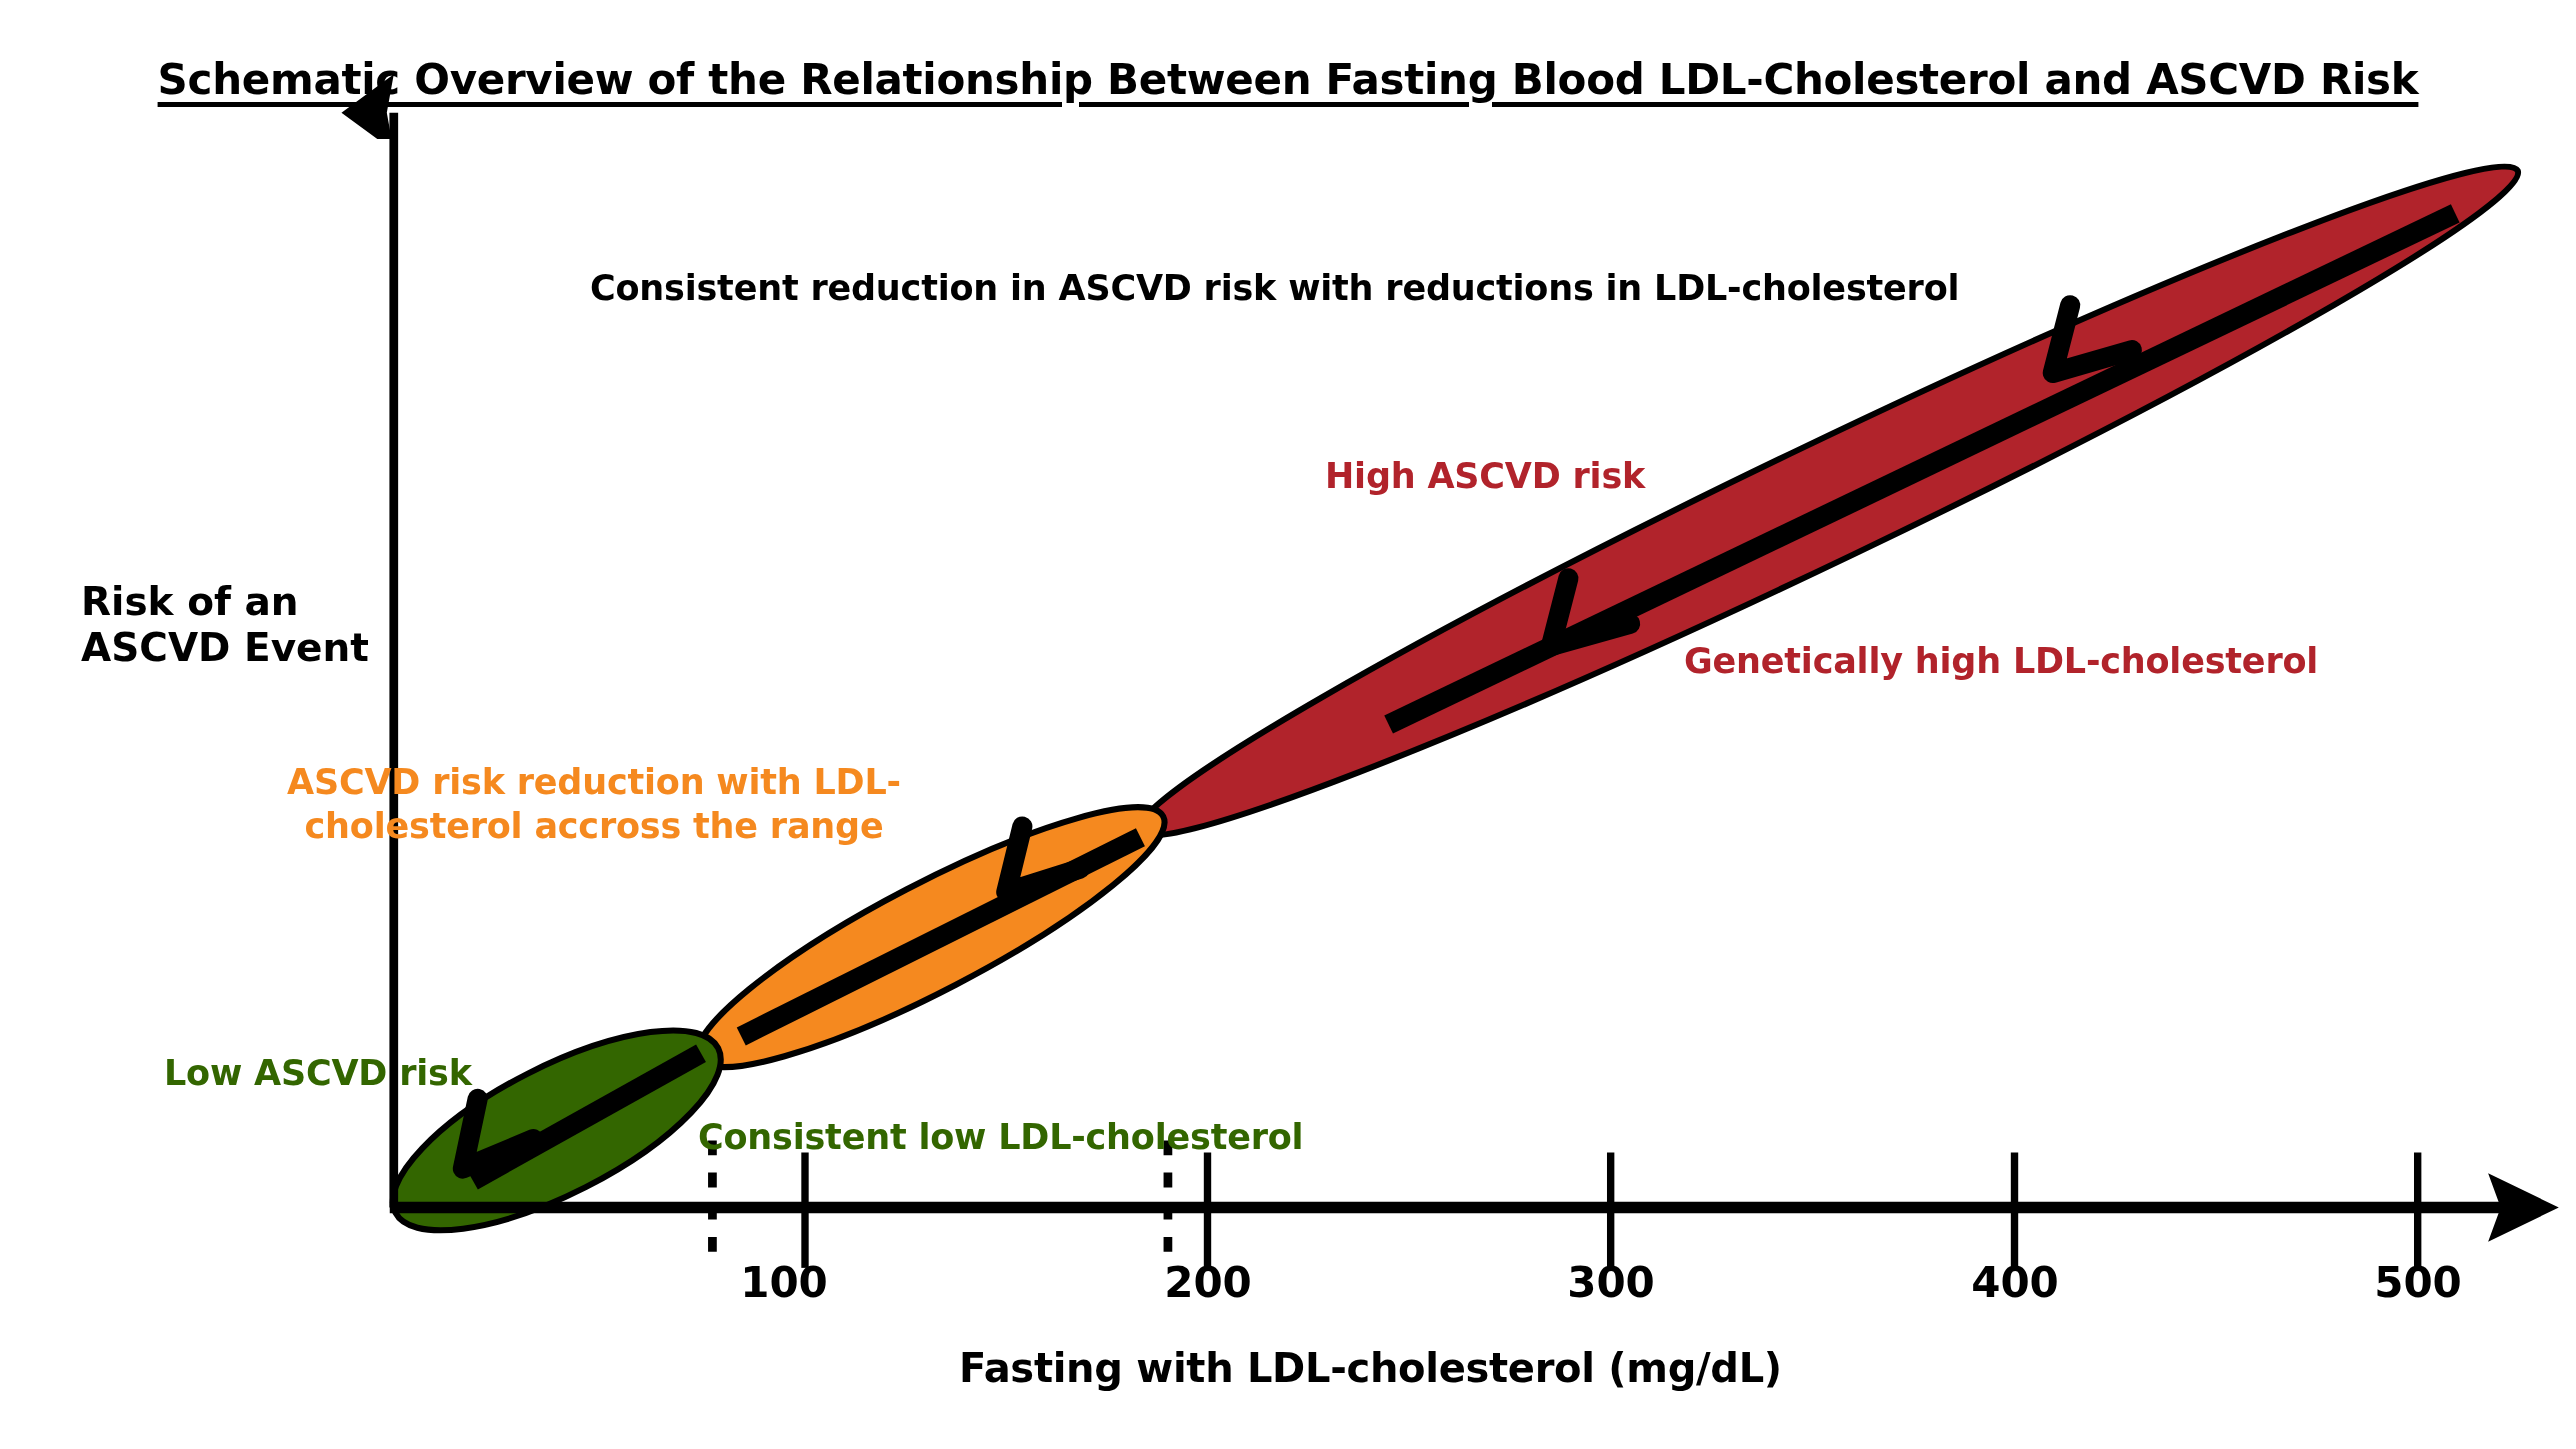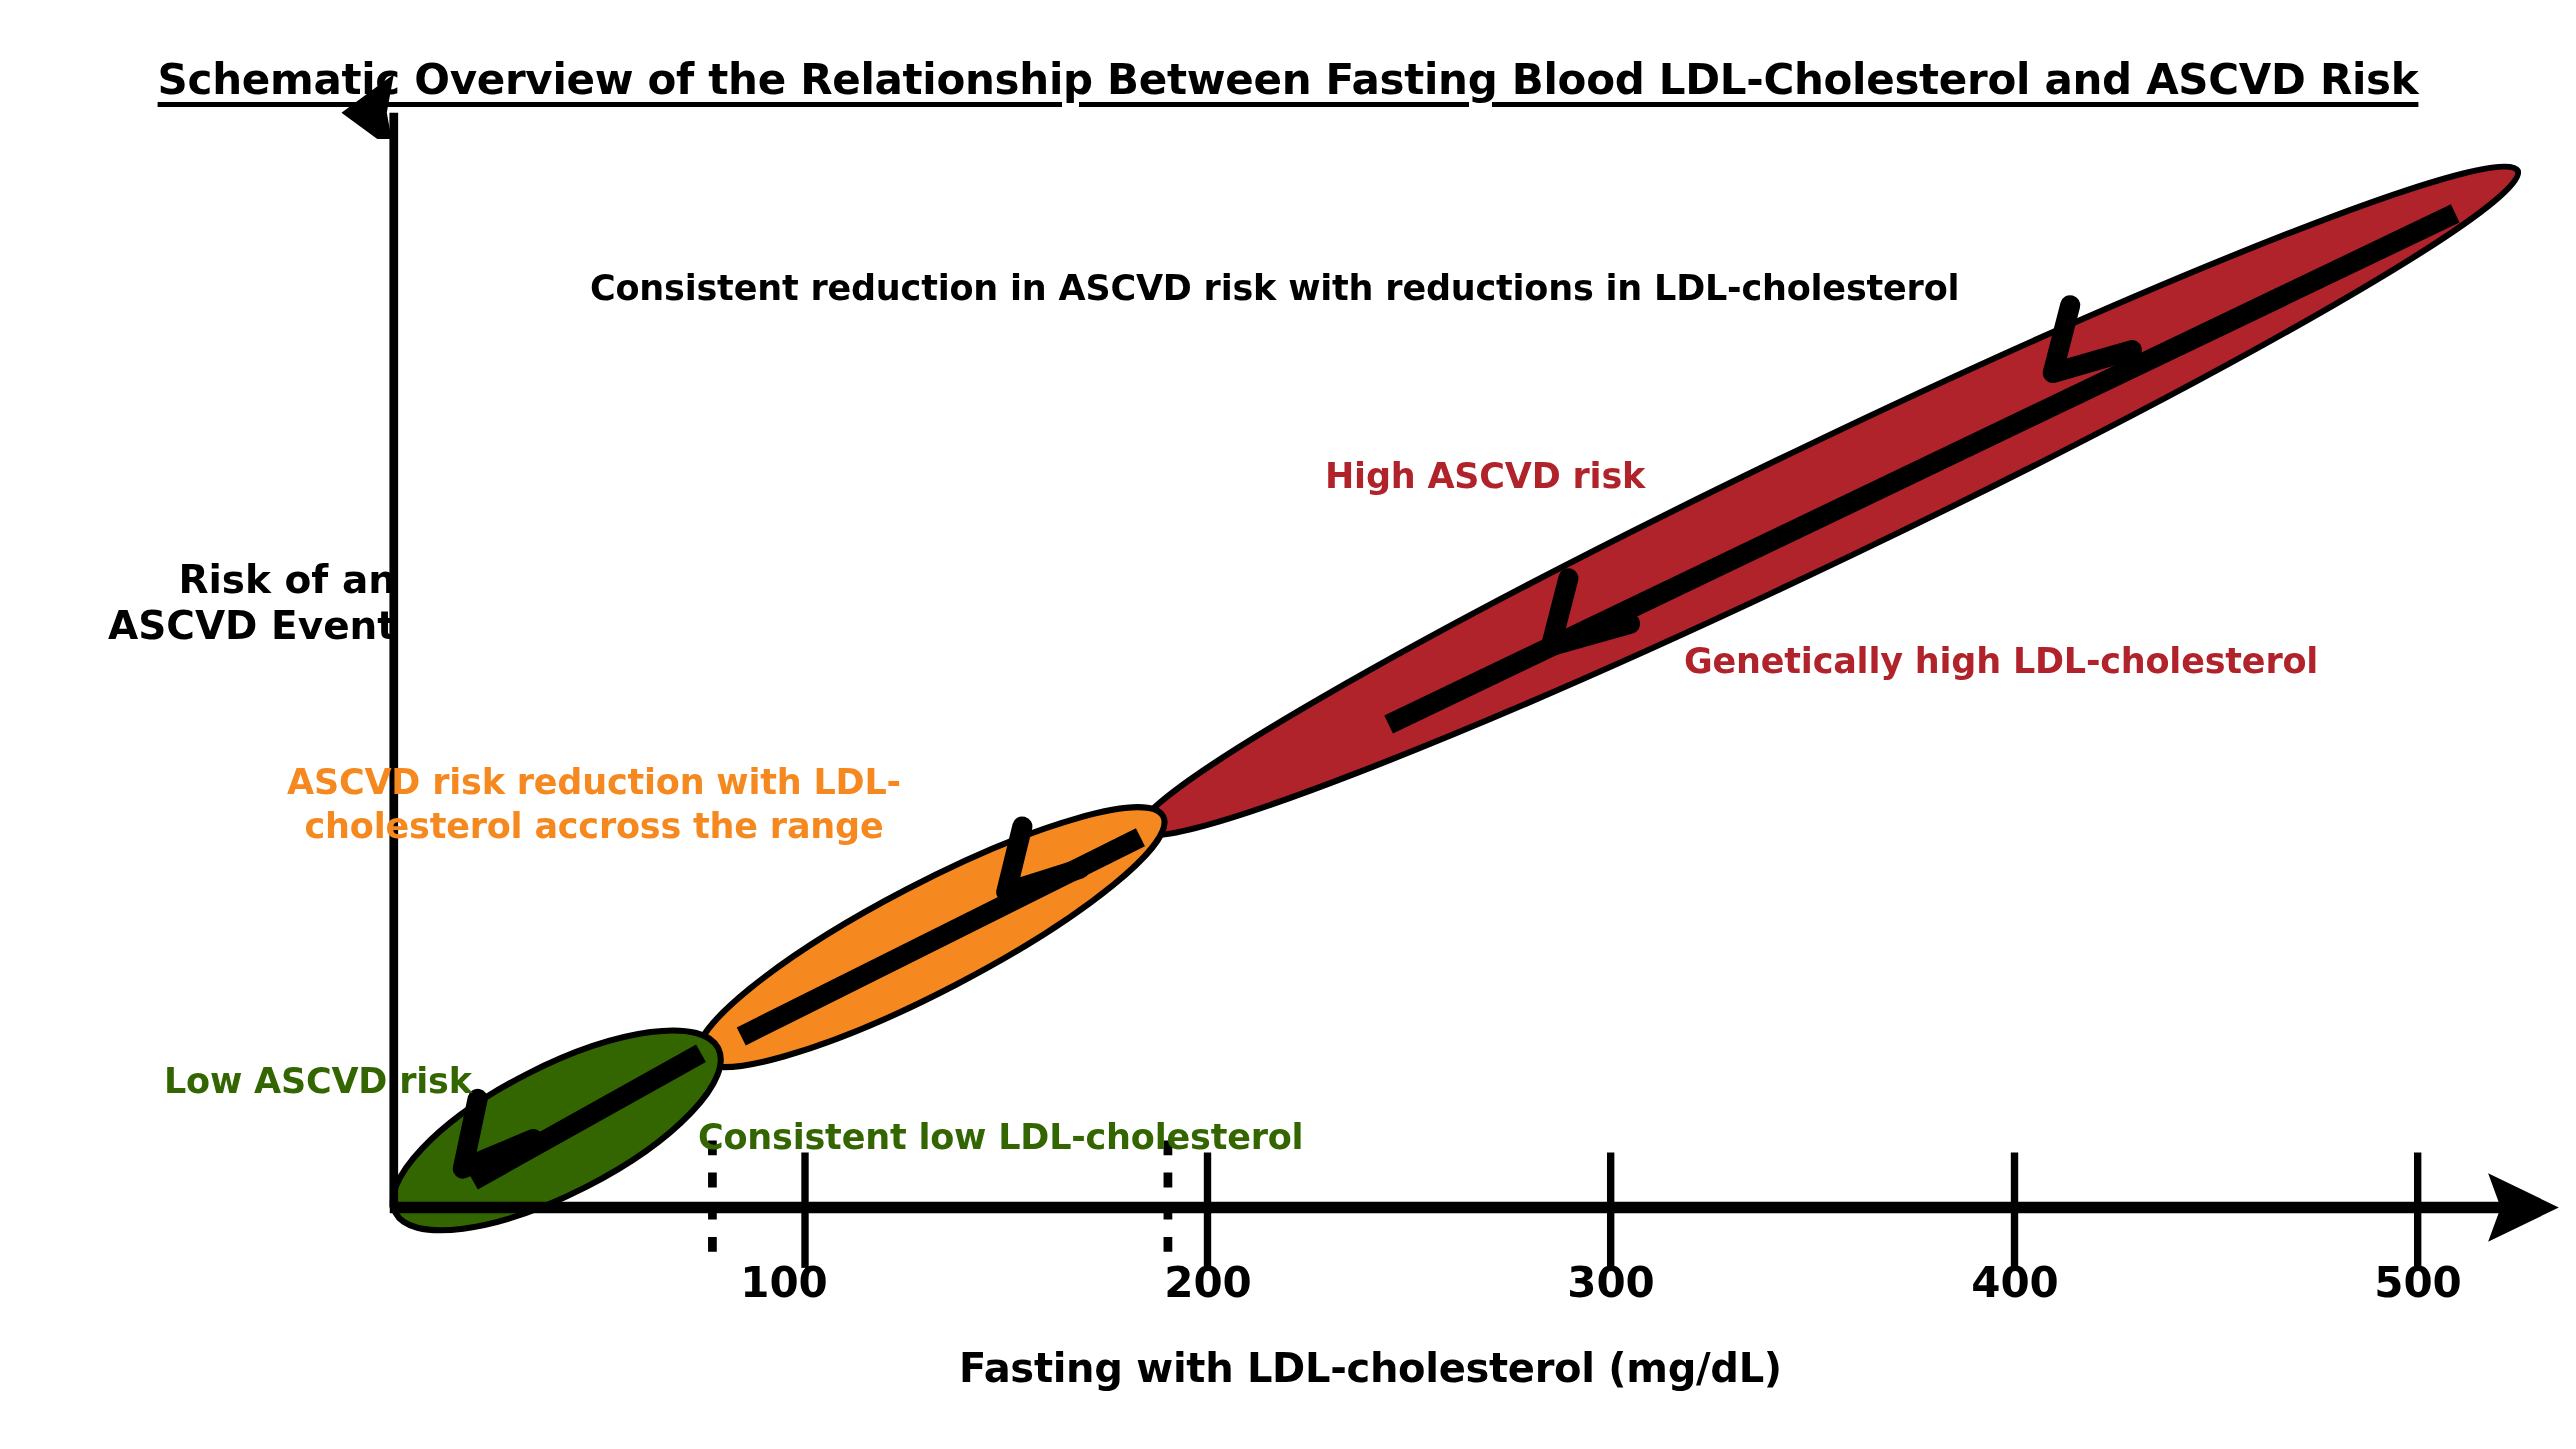--- a/index.html
+++ b/index.html
@@ -10,21 +10,21 @@
 
   .txt{position:absolute;white-space:nowrap;}
 
   #chart-title{
     left:50%;transform:translateX(-50%);top:14.8px;
     font-size:42px;font-weight:bold;color:#000;
     text-decoration:underline;text-decoration-thickness:4.7px;
     text-underline-offset:8px;letter-spacing:-0.3px;margin-top:40px;
   }
   #y-axis-label{
-    left:81px;top:557px;width:315px;text-align:right;
+    left:81px;top:579px;width:315px;text-align:left;
     font-size:39px;font-weight:bold;color:#000;line-height:1.18;
     white-space:normal;
   }
   #x-axis-label{
     left:959px;top:1345px;
     font-size:40px;font-weight:bold;color:#000;letter-spacing:-0.3px;
   }
   #note-consistent{
     left:590px;top:268px;
     font-size:35px;font-weight:bold;color:#000;letter-spacing:-0.2px;
@@ -116,21 +116,21 @@
   <div class="txt" id="x-axis-label">Fasting with LDL-cholesterol (mg/dL)</div>
 
   <div class="txt" id="note-consistent">Consistent reduction in ASCVD risk with reductions in LDL-cholesterol</div>
 
   <div class="txt" id="label-high-risk" style="color:#B1232B;text-align:right;">High ASCVD risk</div>
 
   <div class="txt" id="label-gen-high" style="color:#B1232B;">Genetically high LDL-cholesterol</div>
 
   <div class="txt" id="label-mid-risk" style="color:#F5891F;">ASCVD risk reduction with LDL-cholesterol accross the range</div>
 
-  <div class="txt" id="label-low-risk" style="color:#336600;margin-top:8px;">Low ASCVD risk</div>
+  <div class="txt" id="label-low-risk" style="color:#336600;">Low ASCVD risk</div>
 
   <div class="txt" id="label-gen-low" style="color:#336600;">Consistent low LDL-cholesterol</div>
 
   <div id="xtick-labels">
       <div class="txt tick-label" style="left: 784px;">100</div>
       <div class="txt tick-label" style="left: 1208px;">200</div>
       <div class="txt tick-label" style="left: 1611px;">300</div>
       <div class="txt tick-label" style="left: 2015px;">400</div>
       <div class="txt tick-label" style="left: 2418px;">500</div>
     </div>

